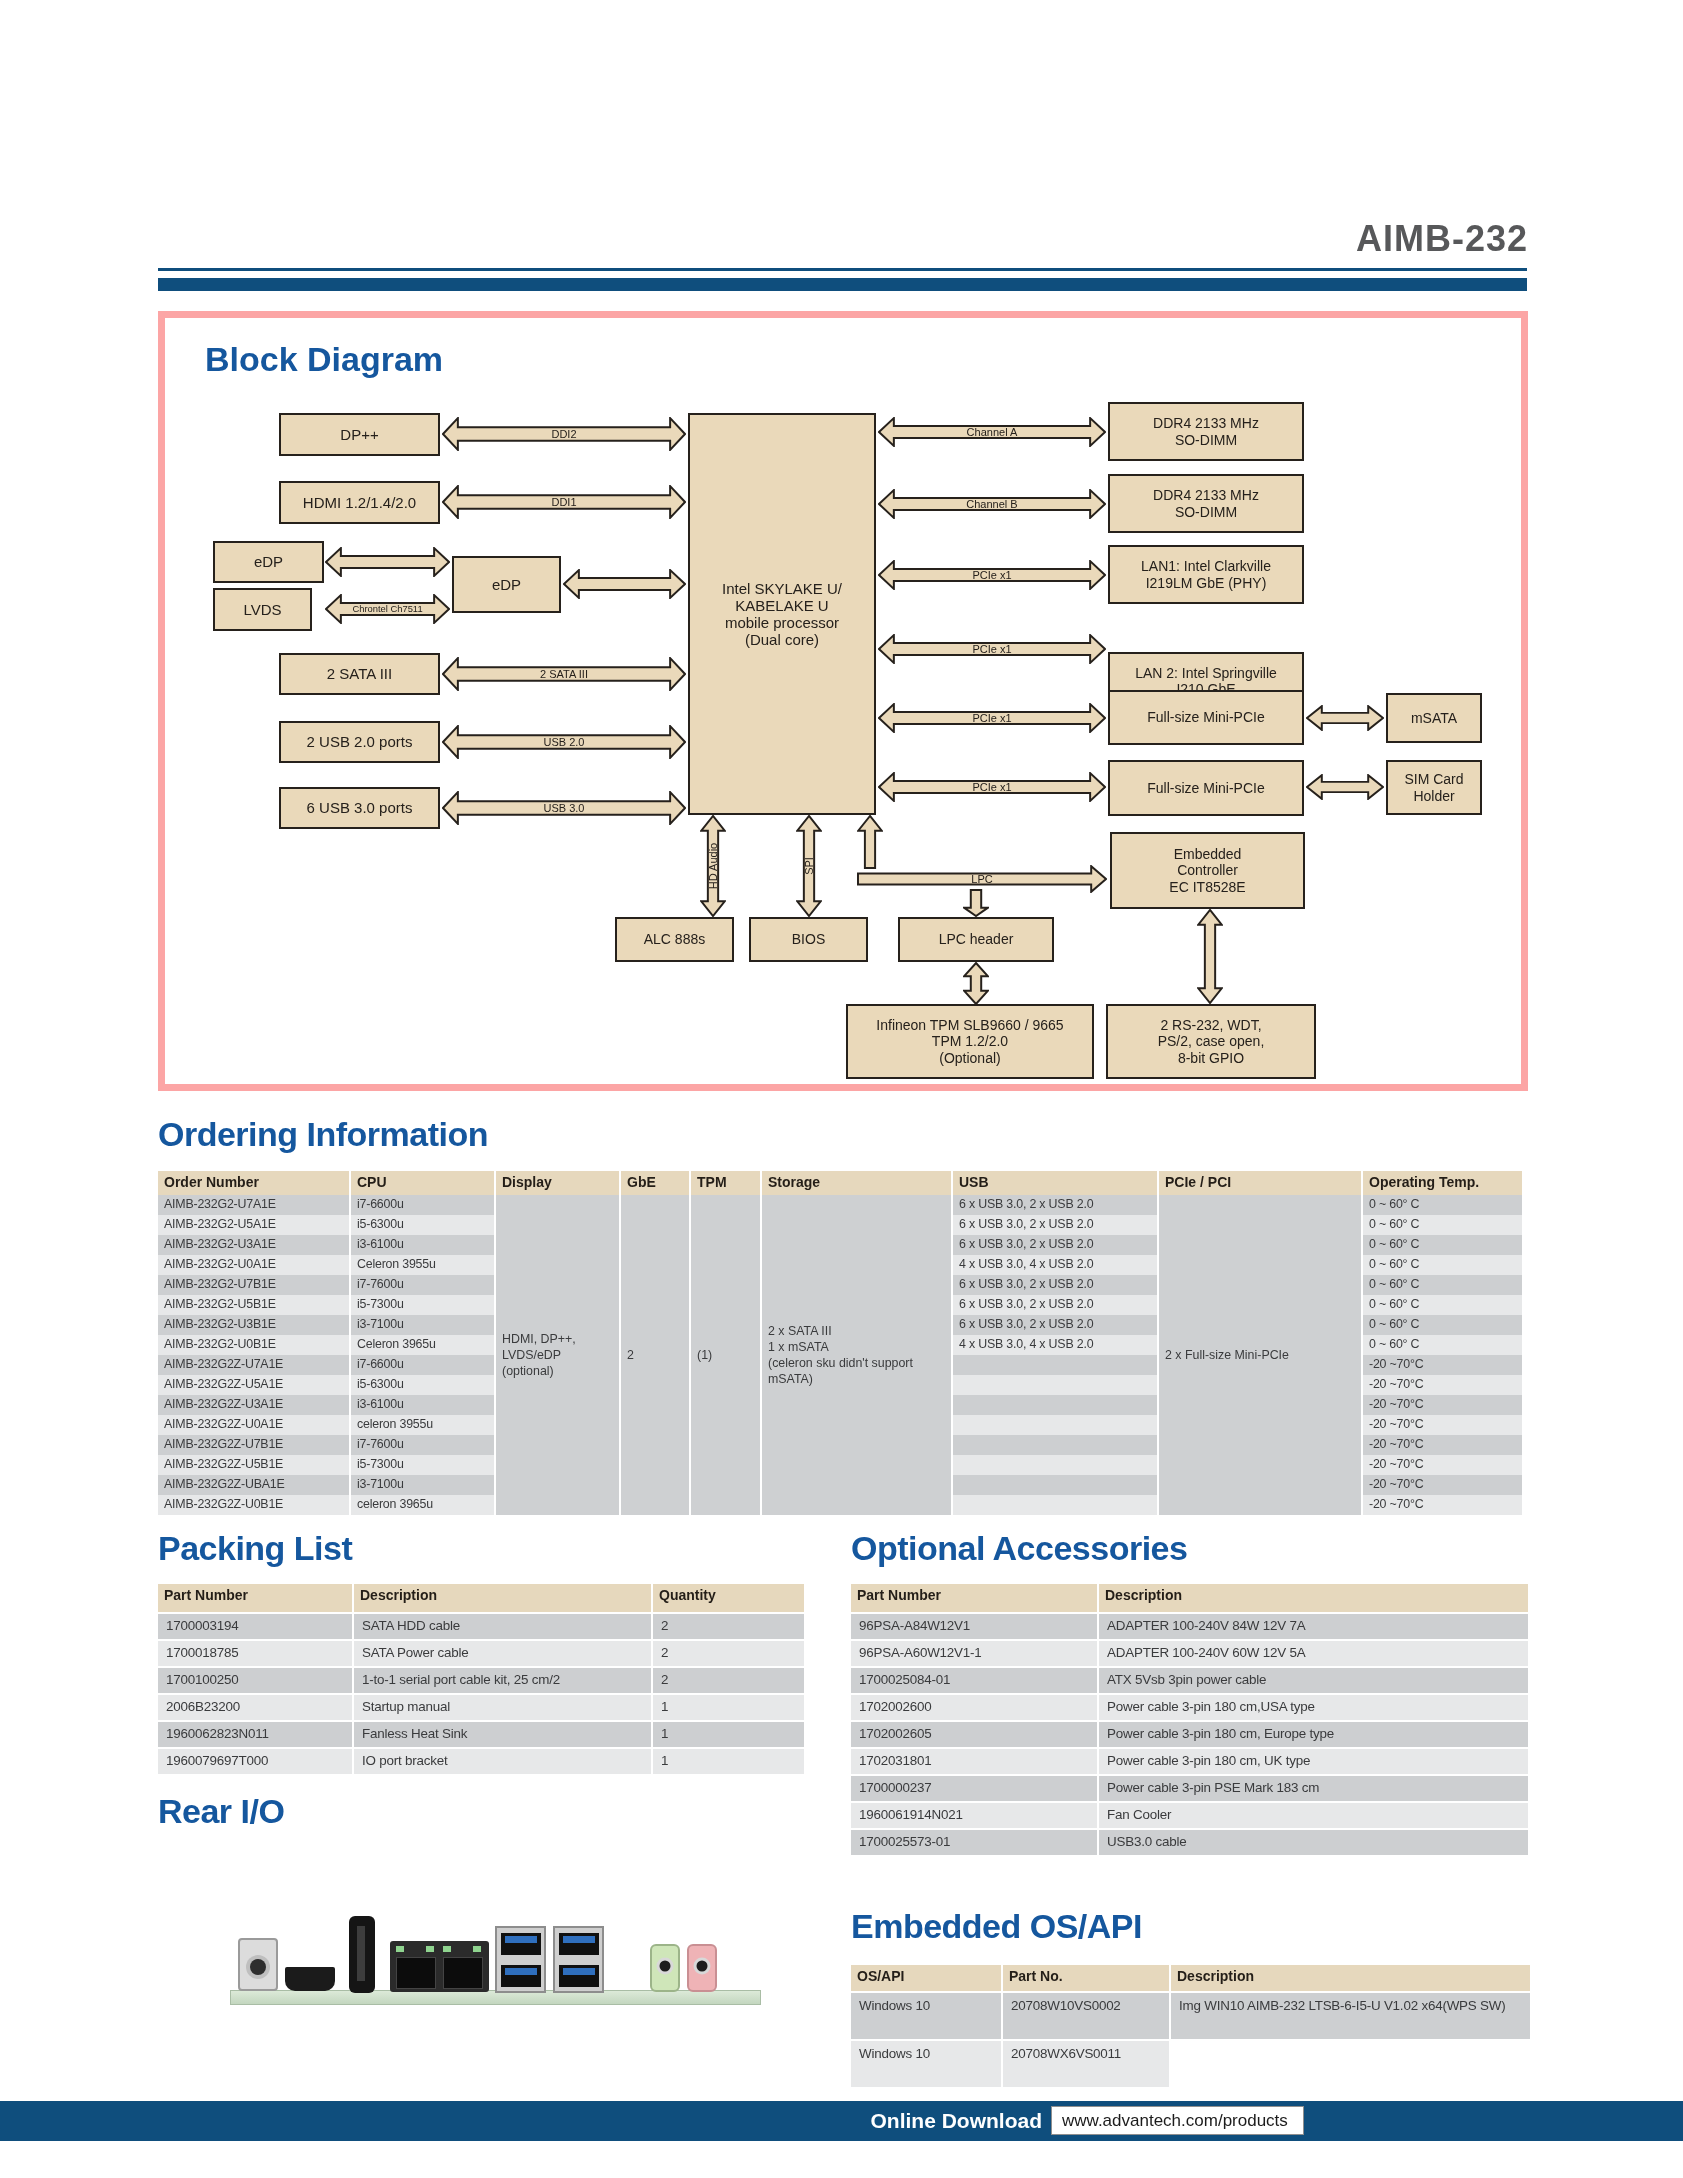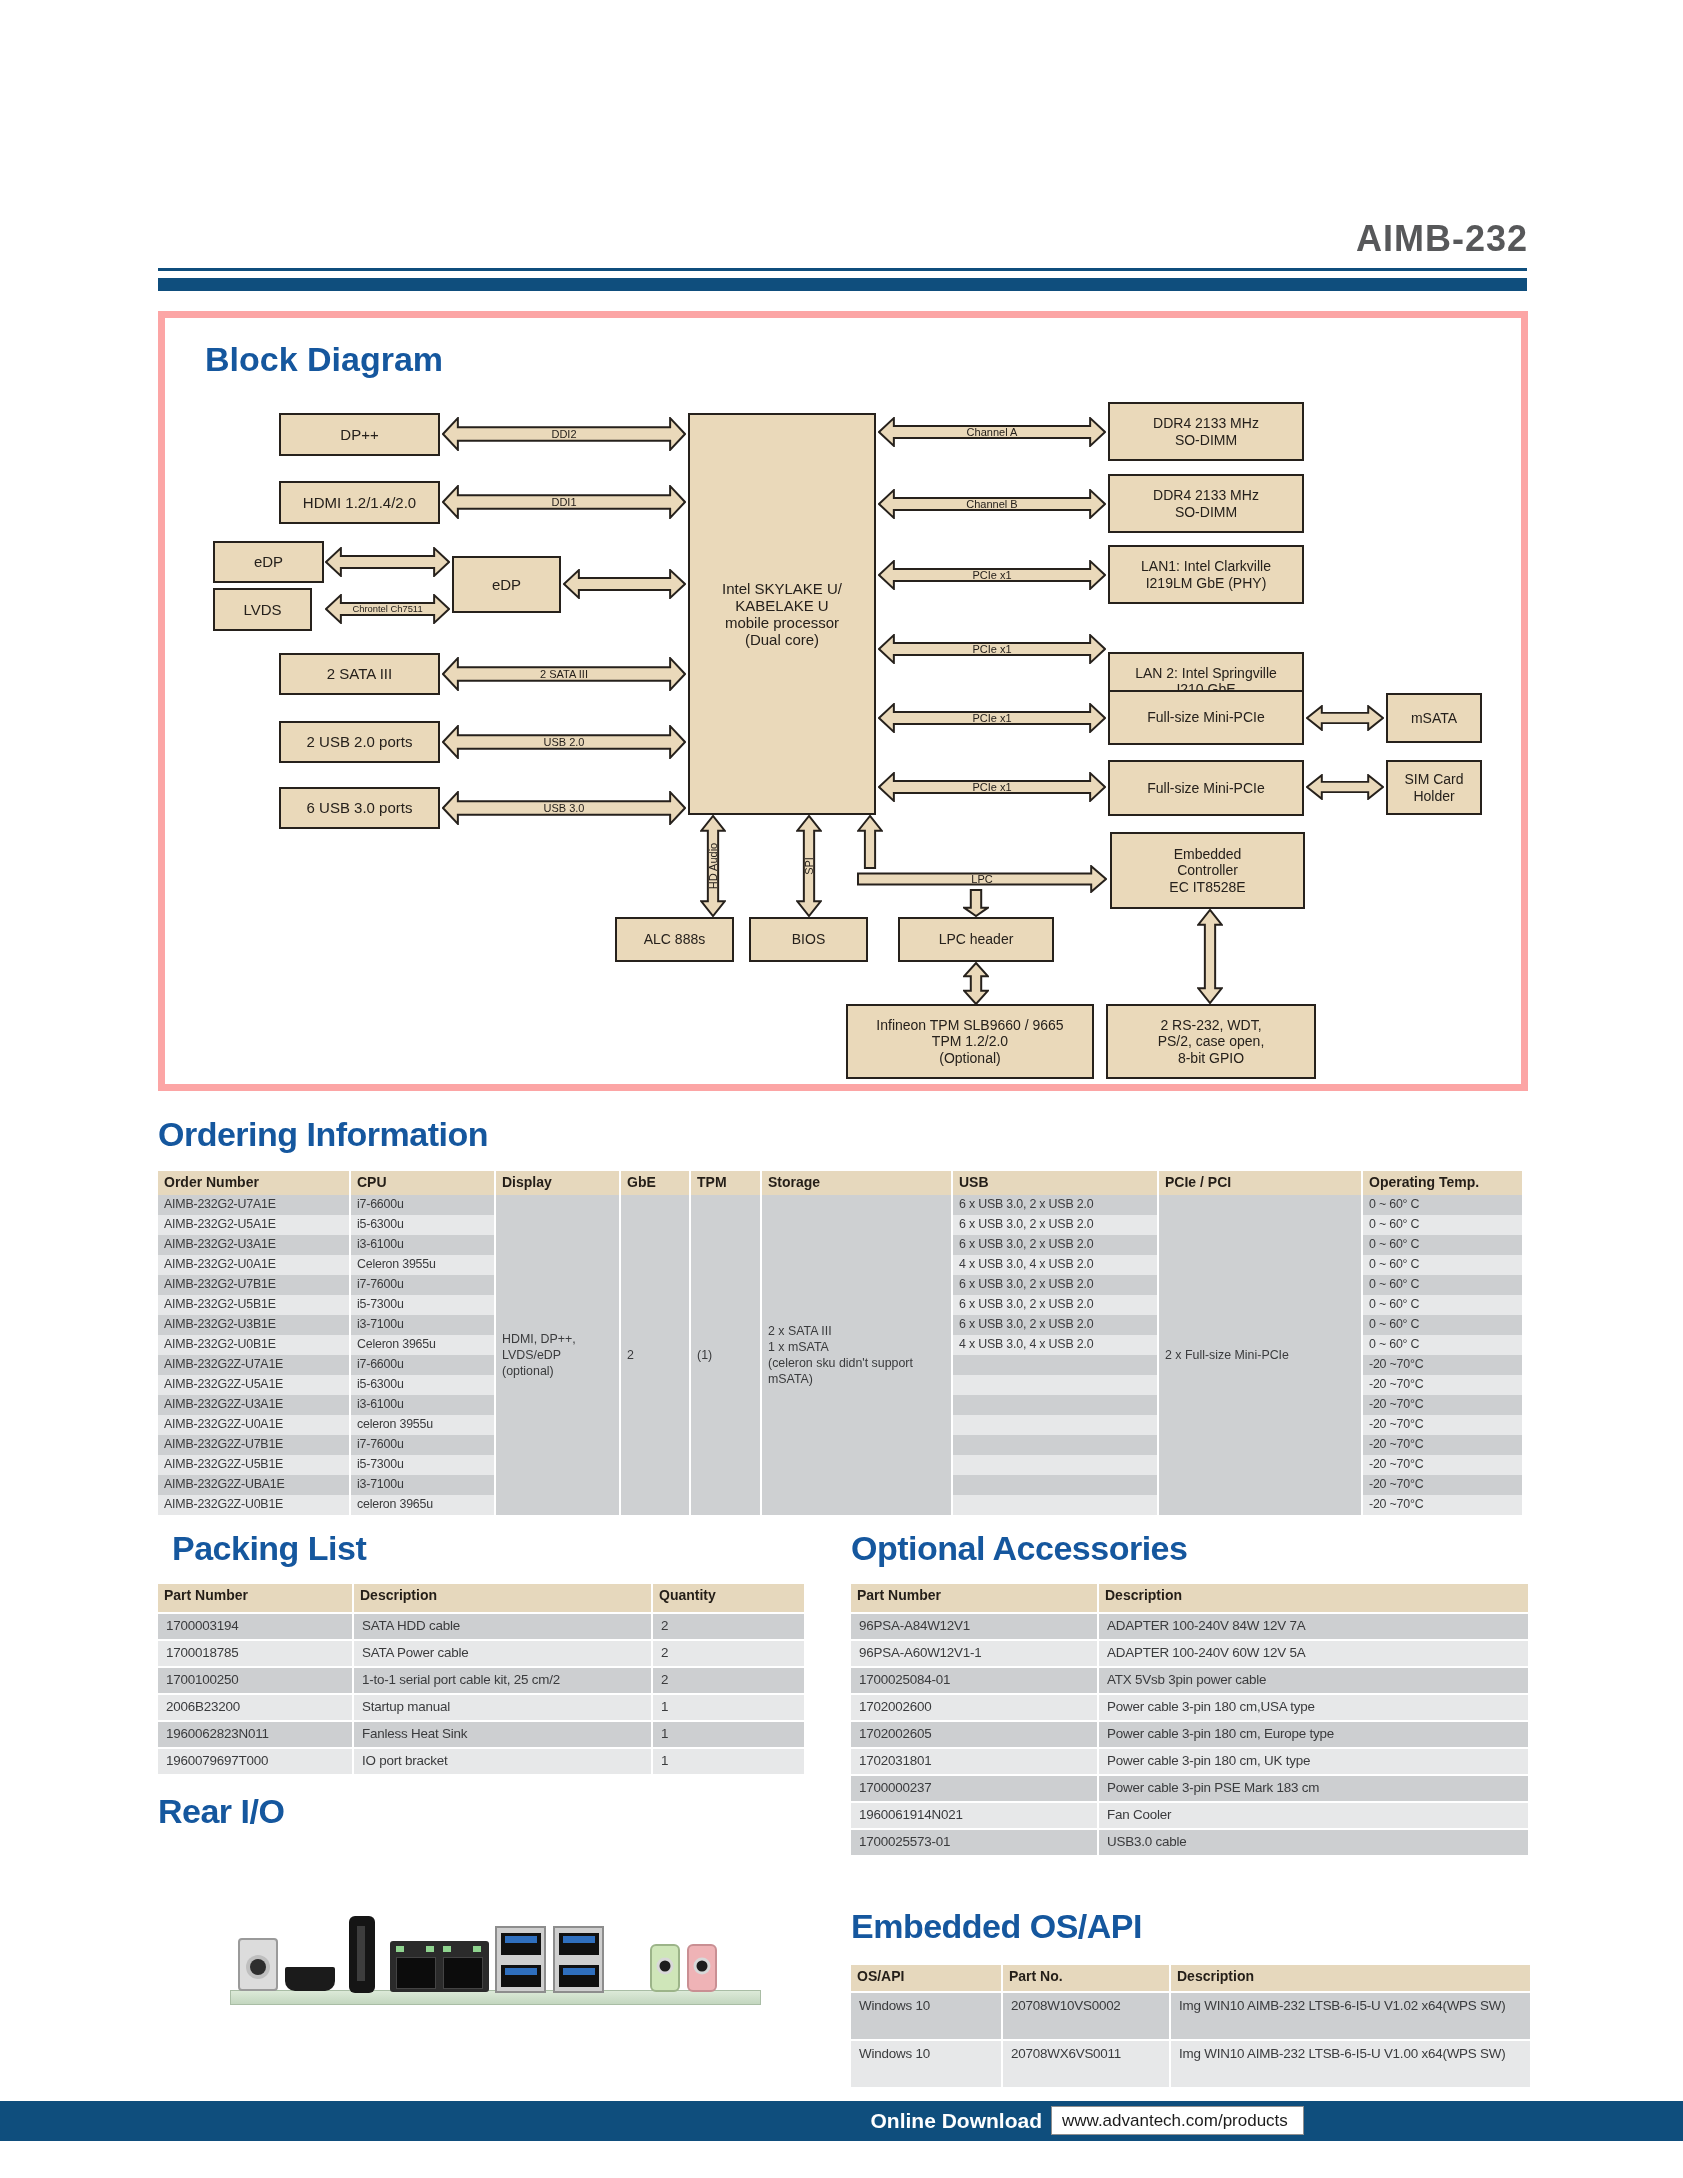--- a/index.html
+++ b/index.html
@@ -351,21 +351,21 @@
       <div class="cell ra" style="grid-area: 16 / 1;">AIMB-232G2Z-UBA1E</div>
       <div class="cell ra" style="grid-area: 16 / 2;">i3-7100u</div>
       <div class="cell ra" style="grid-area: 16 / 7;"></div>
       <div class="cell ra" style="grid-area: 16 / 9;">-20 ~70°C</div>
       <div class="cell rb" style="grid-area: 17 / 1;">AIMB-232G2Z-U0B1E</div>
       <div class="cell rb" style="grid-area: 17 / 2;">celeron 3965u</div>
       <div class="cell rb" style="grid-area: 17 / 7;"></div>
       <div class="cell rb" style="grid-area: 17 / 9;">-20 ~70°C</div>
     </div>
 
-  <div class="h1" style="left:172px;top:1529px;">Packing List</div>
+  <div class="h1" style="left:158px;top:1529px;">Packing List</div>
   <div class="gtable pack">
     <div class="th">Part Number</div>
     <div class="th">Description</div>
     <div class="th">Quantity</div>
   <div class="cell ra">1700003194</div>
       <div class="cell ra">SATA HDD cable</div>
       <div class="cell ra">2</div>
       <div class="cell rb">1700018785</div>
       <div class="cell rb">SATA Power cable</div>
       <div class="cell rb">2</div>
@@ -436,21 +436,20 @@
   <div class="h1" style="left:851px;top:1907px;">Embedded OS/API</div>
   <div class="gtable osapi">
     <div class="th">OS/API</div>
     <div class="th">Part No.</div>
     <div class="th">Description</div>
   <div class="cell ra">Windows 10</div>
       <div class="cell ra">20708W10VS0002</div>
       <div class="cell ra">Img WIN10 AIMB-232 LTSB-6-I5-U V1.02 x64(WPS SW)</div>
       <div class="cell rb">Windows 10</div>
       <div class="cell rb">20708WX6VS0011</div>
-      <div class="cell rb">Img WIN10 AIMB-232 LTSB-6-I5-U V1.00 x64(WPS SW)</div>
     </div>
 
   <div class="footer">
     <span class="lbl">Online Download</span>
     <span class="urlbox">www.advantech.com/products</span>
   </div>
 
 </div>
 
 

